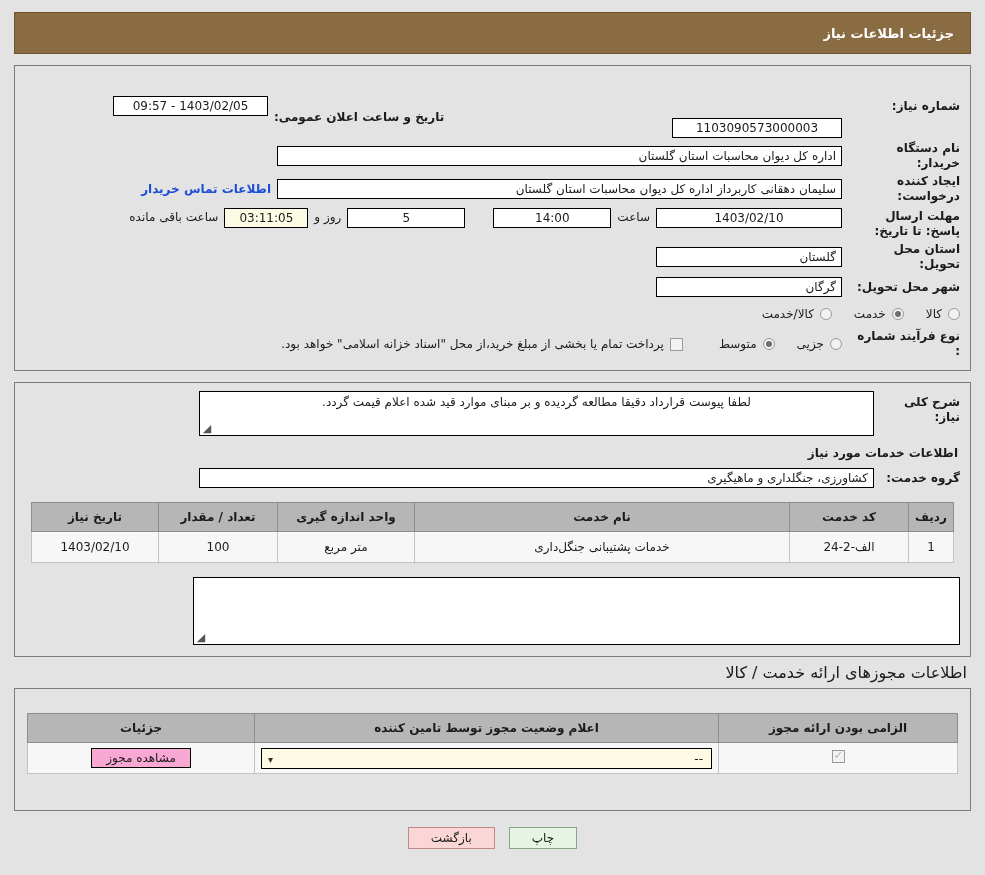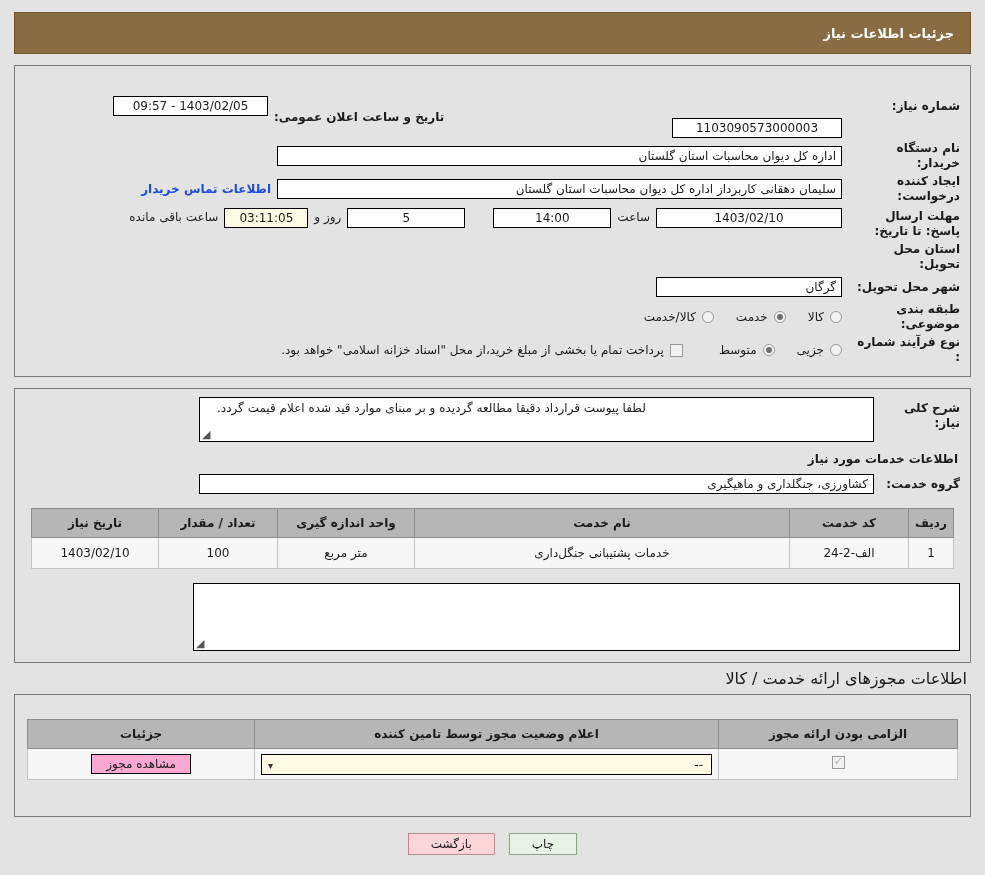--- a/index.html
+++ b/index.html
@@ -220,21 +220,21 @@
     color: #b9b9b9;
   }
 
   
   .ta {
     background: #ffffff;
     border: 1px solid #000000;
     box-sizing: border-box;
     font-size: 12px;
     padding: 3px 17px;
-    text-align: left;
+    text-align: center;
     position: relative;
     overflow: hidden;
   }
   .ta .grip {
     position: absolute;
     left: 2px;
     bottom: 1px;
     width: 10px; height: 10px;
     font-size: 11px;
     color: #555;
@@ -379,29 +379,29 @@
         <div class="field center" style="width:118px;margin-top:1px;">14:00</div>
         <div style="width:28px;"></div>
         <div class="field center" style="width:118px;margin-top:1px;">5</div>
         <div class="plain-label" style="padding-top:3px;text-align:center;">روز و</div>
         <div class="field tan center" style="width:84px;margin-top:1px;">03:11:05</div>
         <div class="plain-label" style="padding-top:3px;">ساعت باقی مانده</div>
       </div>
 
       <div class="frow">
         <div class="flabel w-label">استان محل تحویل:</div>
+        <div class="field" style="width:186px;">گلستان</div>
       </div>
 
       <div class="frow">
         <div class="flabel w-label">شهر محل تحویل:</div>
         <div class="field" style="width:186px;">گرگان</div>
       </div>
 
       <div class="frow">
-        <div class="flabel w-label">طبقه بندی موضوعی:</div>
         <div class="radio-group">
           <div class="radio-wrap">
             <span class="radio"></span>
             <span class="radio-label">کالا</span>
           </div>
           <div class="radio-wrap">
             <span class="radio checked"></span>
             <span class="radio-label">خدمت</span>
           </div>
           <div class="radio-wrap">

